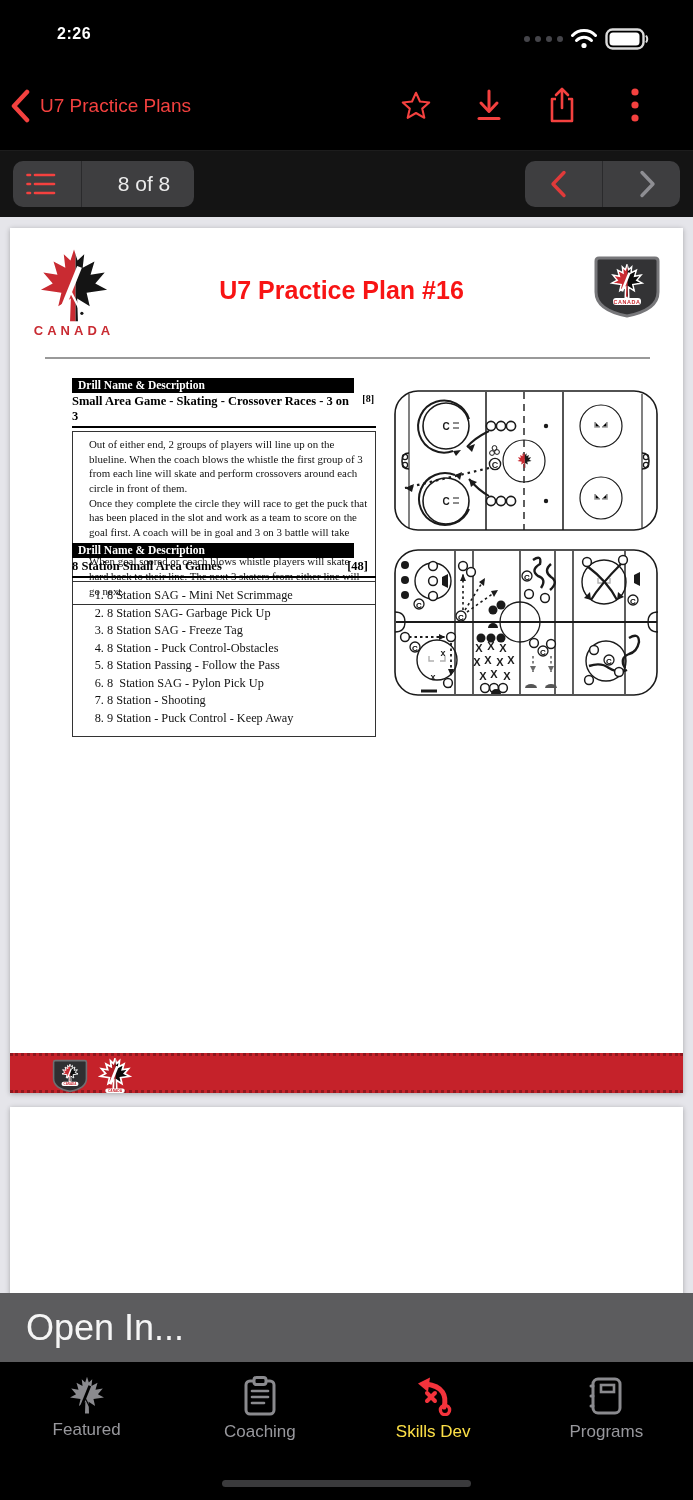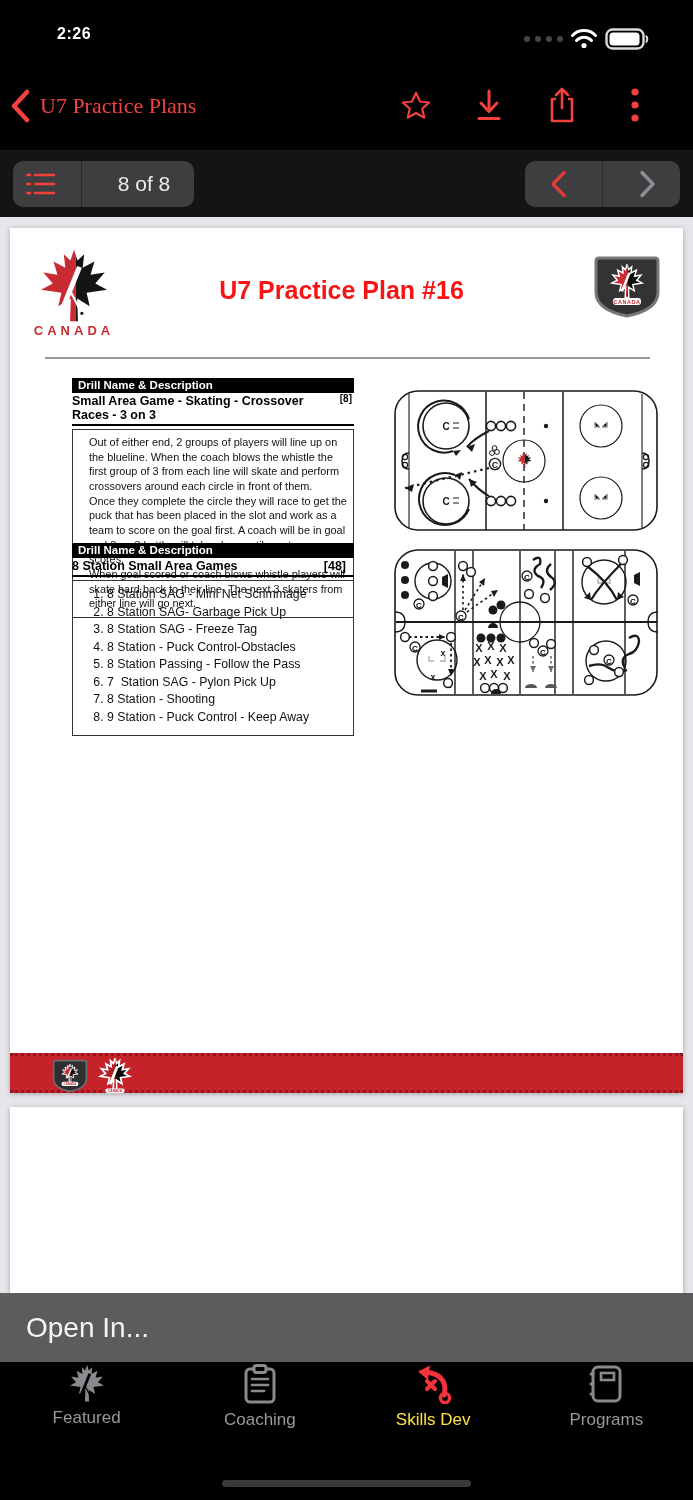--- a/index.html
+++ b/index.html
@@ -10,21 +10,21 @@
   
   .statusbar{position:absolute;top:0;left:0;right:0;height:62px;background:#000;}
   .sb-time{position:absolute;left:57px;top:25px;color:#fff;font-size:16px;font-weight:bold;letter-spacing:.5px;}
   .sb-right{position:absolute;right:44px;top:28px;display:flex;align-items:center;gap:8px;}
   .cell-dots{display:flex;gap:5px;align-items:center;}
   .cell-dots i{width:6px;height:6px;border-radius:50%;background:#45454a;display:block;}
 
   
   .navbar{position:absolute;top:62px;left:0;right:0;height:88px;background:#000;}
   .nav-back{position:absolute;left:10px;top:0;height:88px;display:flex;align-items:center;gap:10px;cursor:pointer;}
-  .nav-title{color:#f4413f;font-size:22px;font-family:Liberation Serif, serif;}
+  .nav-title{color:#f4413f;font-size:19px;}
   .nav-actions{position:absolute;right:41px;top:0;height:88px;display:flex;align-items:center;gap:39px;}
   .nav-actions .nav-ic{width:34px;height:38px;display:flex;align-items:center;justify-content:center;}
 
   
   .pagerbar{position:absolute;top:150px;left:0;right:0;height:67px;background:#141414;border-top:1px solid #1d1d1d;}
   .seg-group{position:absolute;top:10px;height:46px;background:#3e3e40;border-radius:10px;display:flex;overflow:hidden;gap:12px;}
   .seg-group .seg{display:flex;align-items:center;justify-content:center;height:100%;}
   .seg-div{width:1px;background:#2a2a2c;}
   .grp-left{left:13px;}
   .grp-right{right:13px;}
@@ -40,21 +40,21 @@
 
   
   .pdf-logo{position:absolute;left:18px;top:20px;width:92px;text-align:center;}
   .pdf-logo-word{color:#c92b32;font-size:13px;font-weight:bold;letter-spacing:4px;margin-top:1px;}
   .pdf-title{position:absolute;left:120px;right:130px;top:48px;text-align:center;color:#f81414;
              font-size:25px;font-weight:bold;}
   .pdf-shield{position:absolute;right:22px;top:28px;}
   .pdf-divider{position:absolute;left:35px;right:33px;top:129px;height:2px;background:#999;}
 
   
-  .drill-text{position:absolute;left:62px;width:282px;}
+  .drill-text{position:absolute;left:62px;width:304px;font-family:Liberation Serif, serif;}
   .d1{top:150px;}
   .d2{top:315px;}
   .drill-hd{background:#000;color:#fff;font-size:11.5px;font-weight:bold;width:282px;
             padding:1px 0 2px 6px;}
   .drill-title{font-size:12.5px;font-weight:bold;border-bottom:2px solid #000;padding:1px 2px 2px 0;
                display:flex;align-items:baseline;}
   .drill-title sup{font-size:10px;font-weight:bold;margin-left:4px;position:relative;top:-3px;}
   .drill-title .cnt{margin-left:auto;margin-right:6px;}
   .drill-body{border:1px solid #333;margin-top:3px;padding:5px 6px 6px 16px;font-size:10.9px;line-height:1.345;color:#111;}
   .drill-body p{margin:0;}
@@ -66,25 +66,25 @@
   .rink2{top:320px;}
 
   
   .red-band{position:absolute;left:0;right:0;bottom:0;height:40px;background:#c5222a;
             border-top:3px dotted rgba(0,0,0,.28);border-bottom:3px dotted rgba(0,0,0,.28);}
   .red-band .band-logos{position:absolute;left:42px;top:2px;display:flex;gap:7px;align-items:center;}
 
   
   .openin{position:absolute;top:1293px;left:0;right:0;height:69px;background:#5c5c5e;z-index:10;
           display:flex;align-items:center;cursor:pointer;}
-  .openin-label{color:#f5f5f5;font-size:28px;padding-left:26px;}
+  .openin-label{color:#f5f5f5;font-size:36px;padding-left:26px;}
 
   
   .tabbar{position:absolute;top:1362px;left:0;right:0;height:138px;background:#000;z-index:10;display:flex;}
-  .tab{flex:1;display:flex;flex-direction:column;align-items:center;padding-top:2px;gap:6px;cursor:pointer;}
+  .tab{flex:1;display:flex;flex-direction:column;align-items:center;padding-top:14px;gap:6px;cursor:pointer;}
   .tab-label{font-size:17px;color:#98989d;}
   .tab.active .tab-label{color:#fde047;}
   .home-indicator{position:absolute;left:222px;bottom:13px;width:249px;height:7px;border-radius:4px;
                   background:#3a3a3c;z-index:11;}
 
   svg{display:block;}
 </style>
 </head>
 <body>
 
@@ -334,21 +334,21 @@
         <div class="drill-title">
           <span>8 Station Small Area Games</span>
           <span class="cnt">[48]</span>
         </div>
         <ol class="drill-list">
           <li>8 Station SAG - Mini Net Scrimmage</li>
           <li>8 Station SAG- Garbage Pick Up</li>
           <li>8 Station SAG - Freeze Tag</li>
           <li>8 Station - Puck Control-Obstacles</li>
           <li>8 Station Passing - Follow the Pass</li>
-          <li>7  Station SAG - Pylon Pick Up</li>
+          <li>8  Station SAG - Pylon Pick Up</li>
           <li>8 Station - Shooting</li>
           <li>9 Station - Puck Control - Keep Away</li>
         </ol>
       </div>
 
       <div class="rink rink2">
         <svg width="274" height="150" viewBox="0 0 274 150">
           <rect x="2" y="2" width="262" height="145" rx="23" fill="#fff" stroke="#1a1a1a" stroke-width="1.6"></rect>
           <g stroke="#1a1a1a" stroke-width="1.4">
             <line x1="62" y1="3" x2="62" y2="146"></line>

